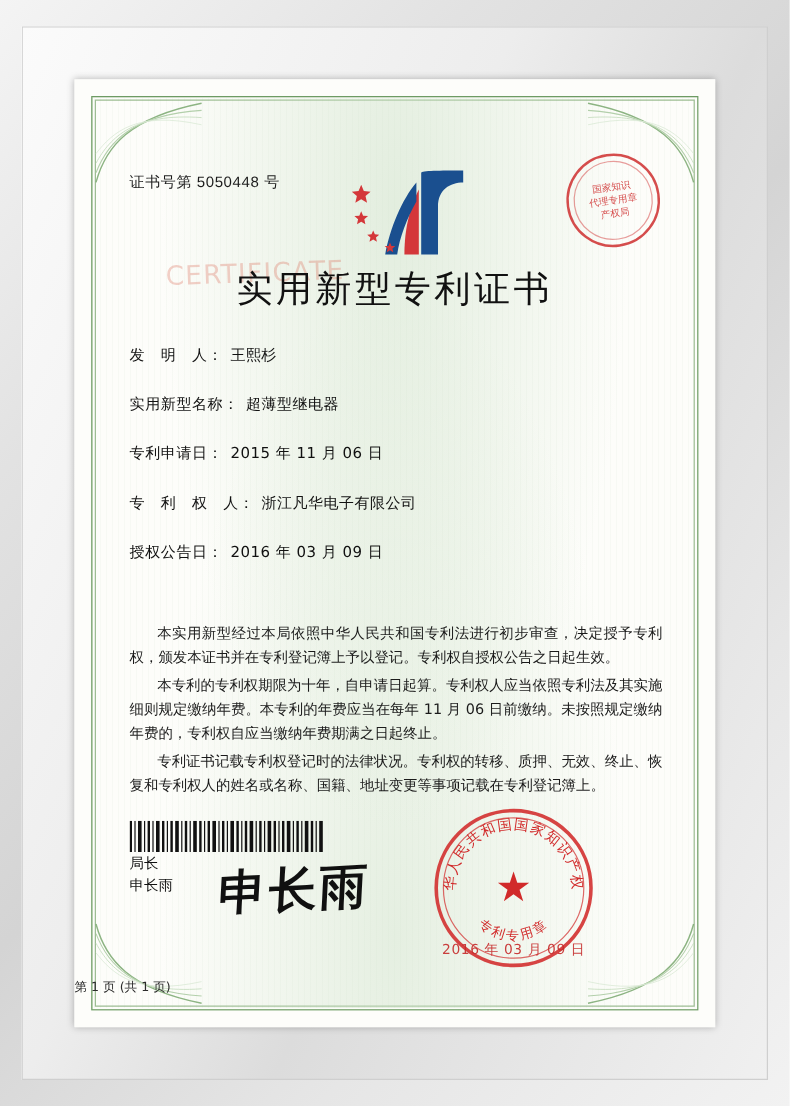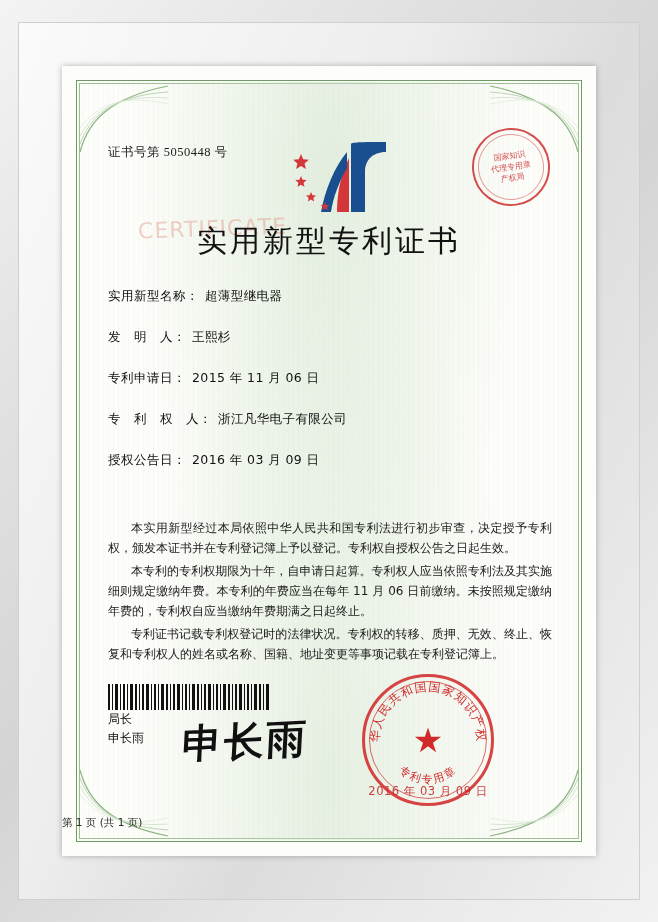--- a/index.html
+++ b/index.html
@@ -71,21 +71,21 @@
   }
   .c-tl { left: 16px; top: 16px; }
   .c-tr { right: 16px; top: 16px; transform: scaleX(-1); }
   .c-bl { left: 16px; bottom: 16px; transform: scaleY(-1); }
   .c-br { right: 16px; bottom: 16px; transform: scale(-1,-1); }
 
   
   .cert-no {
     position: absolute;
     left: 46px; top: 78px;
-    font-family: Liberation Serif, serif;
+    font-family: Liberation Sans, sans-serif;
     font-size: 12.5px;
     color: #1c1c1c;
     letter-spacing: 0.5px;
   }
   .emblem {
     position: absolute;
     left: 225px; top: 72px;
     width: 120px; height: 80px;
   }
   .title {
@@ -315,26 +315,26 @@
         <div>产权局</div>
       </div>
     </div>
 
     <div class="watermark">CERTIFICATE</div>
 
     <div class="title">实用新型专利证书</div>
 
     <div class="fields">
       <div class="field-row">
+        <span class="field-label">发　明　人：</span>
+        <span class="field-value">王熙杉</span>
+      </div>
+      <div class="field-row">
         <span class="field-label">实用新型名称：</span>
         <span class="field-value">超薄型继电器</span>
-      </div>
-      <div class="field-row">
-        <span class="field-label">发　明　人：</span>
-        <span class="field-value">王熙杉</span>
       </div>
       <div class="field-row">
         <span class="field-label">专利申请日：</span>
         <span class="field-value">2015 年 11 月 06 日</span>
       </div>
       <div class="field-row">
         <span class="field-label">专　利　权　人：</span>
         <span class="field-value">浙江凡华电子有限公司</span>
       </div>
       <div class="field-row">

